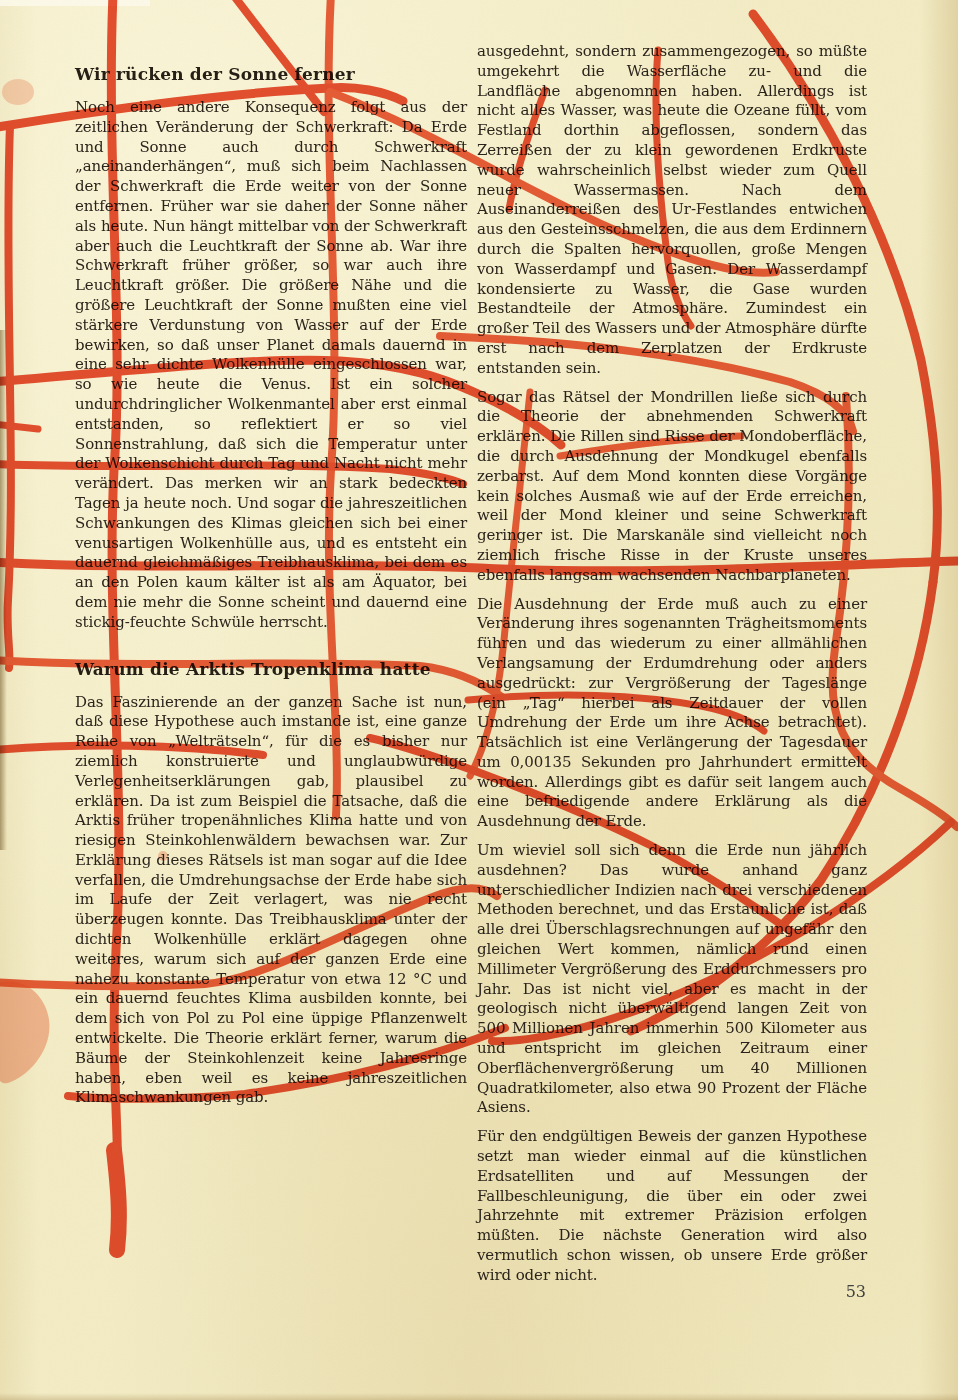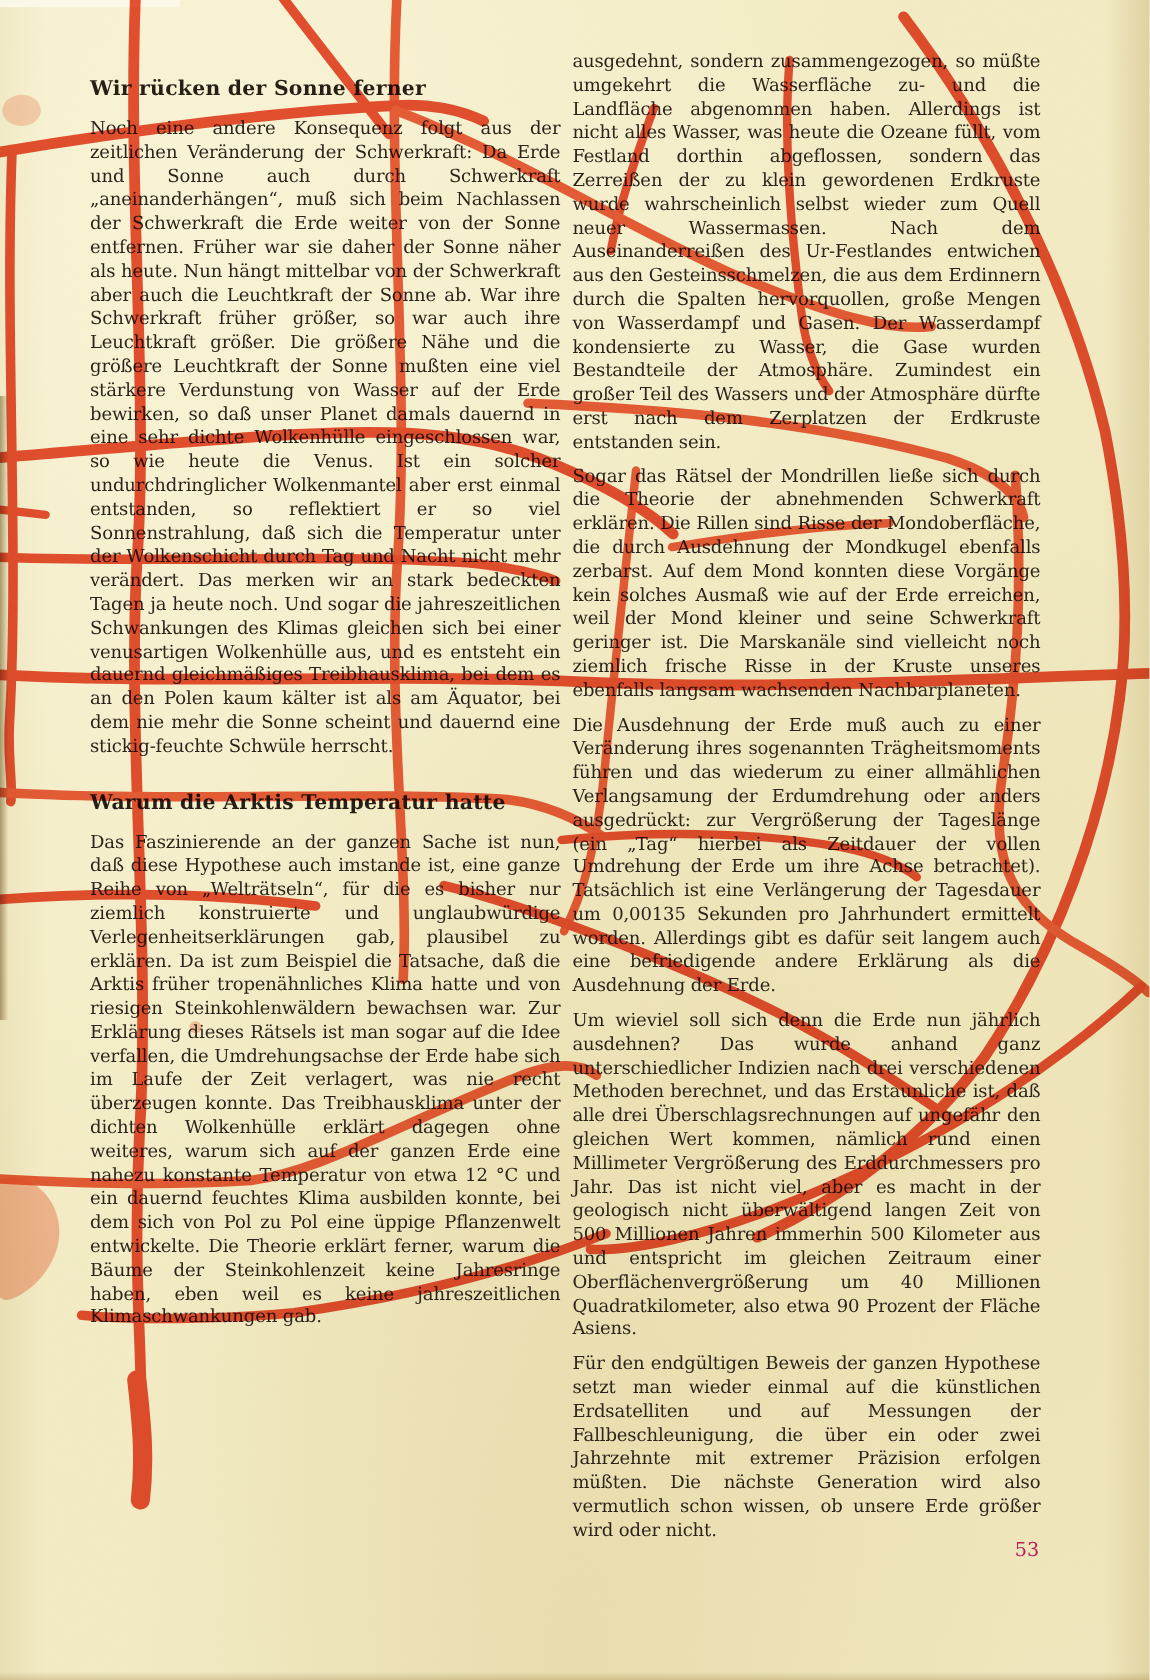--- a/index.html
+++ b/index.html
@@ -39,21 +39,21 @@
   .col h2{
     font-size:17px;line-height:20px;margin:0 0 14px 0;color:#241d14;
     letter-spacing:.2px;
   }
   .col .sec{margin:0;}
   .col .sec + .sec{margin-top:26px;}
   .col p{margin:0 0 9px 0;}
   .col p:last-child{margin-bottom:0;}
   .page-number{
     position:absolute;left:826px;top:1282px;width:40px;z-index:3;
-    font-size:16px;color:#be185d;text-align:right;
+    font-size:16px;color:#404040;text-align:right;
   }
   .scribbles{
     position:absolute;inset:0;z-index:5;pointer-events:none;
     mix-blend-mode:multiply;
   }
   .grain{
     position:absolute;inset:0;z-index:6;pointer-events:none;opacity:.5;
   }
 </style>
 </head>
@@ -63,21 +63,21 @@
 <div class="page-edge-left"></div>
 <div class="page-edge-top"></div>
 <div class="page-edge-bottom"></div>
 
 <div class="col col-left">
   <div class="sec">
     <h2>Wir rücken der Sonne ferner</h2>
     <p>Noch eine andere Konsequenz folgt aus der zeitlichen Veränderung der Schwerkraft: Da Erde und Sonne auch durch Schwerkraft „aneinanderhängen“, muß sich beim Nachlassen der Schwerkraft die Erde weiter von der Sonne entfernen. Früher war sie daher der Sonne näher als heute. Nun hängt mittelbar von der Schwerkraft aber auch die Leuchtkraft der Sonne ab. War ihre Schwerkraft früher größer, so war auch ihre Leuchtkraft größer. Die größere Nähe und die größere Leuchtkraft der Sonne mußten eine viel stärkere Verdunstung von Wasser auf der Erde bewirken, so daß unser Planet damals dauernd in eine sehr dichte Wolkenhülle eingeschlossen war, so wie heute die Venus. Ist ein solcher undurchdringlicher Wolkenmantel aber erst einmal entstanden, so reflektiert er so viel Sonnenstrahlung, daß sich die Temperatur unter der Wolkenschicht durch Tag und Nacht nicht mehr verändert. Das merken wir an stark bedeckten Tagen ja heute noch. Und sogar die jahreszeitlichen Schwankungen des Klimas gleichen sich bei einer venusartigen Wolkenhülle aus, und es entsteht ein dauernd gleichmäßiges Treibhausklima, bei dem es an den Polen kaum kälter ist als am Äquator, bei dem nie mehr die Sonne scheint und dauernd eine stickig-feuchte Schwüle herrscht.</p>
   </div>
   <div class="sec">
-    <h2>Warum die Arktis Temperatur hatte</h2>
+    <h2>Warum die Arktis Tropenklima hatte</h2>
     <p>Das Faszinierende an der ganzen Sache ist nun, daß diese Hypothese auch imstande ist, eine ganze Reihe von „Welträtseln“, für die es bisher nur ziemlich konstruierte und unglaubwürdige Verlegenheitserklärungen gab, plausibel zu erklären. Da ist zum Beispiel die Tatsache, daß die Arktis früher tropenähnliches Klima hatte und von riesigen Steinkohlenwäldern bewachsen war. Zur Erklärung dieses Rätsels ist man sogar auf die Idee verfallen, die Umdrehungsachse der Erde habe sich im Laufe der Zeit verlagert, was nie recht überzeugen konnte. Das Treibhausklima unter der dichten Wolkenhülle erklärt dagegen ohne weiteres, warum sich auf der ganzen Erde eine nahezu konstante Temperatur von etwa 12 °C und ein dauernd feuchtes Klima ausbilden konnte, bei dem sich von Pol zu Pol eine üppige Pflanzenwelt entwickelte. Die Theorie erklärt ferner, warum die Bäume der Steinkohlenzeit keine Jahresringe haben, eben weil es keine jahreszeitlichen Klimaschwankungen gab.</p>
   </div>
   <div class="sec">
   </div>
 </div>
 
 <div class="col col-right">
   <p>ausgedehnt, sondern zusammengezogen, so müßte umgekehrt die Wasserfläche zu- und die Landfläche abgenommen haben. Allerdings ist nicht alles Wasser, was heute die Ozeane füllt, vom Festland dorthin abgeflossen, sondern das Zerreißen der zu klein gewordenen Erdkruste wurde wahrscheinlich selbst wieder zum Quell neuer Wassermassen. Nach dem Auseinanderreißen des Ur-Festlandes entwichen aus den Gesteinsschmelzen, die aus dem Erdinnern durch die Spalten hervorquollen, große Mengen von Wasserdampf und Gasen. Der Wasserdampf kondensierte zu Wasser, die Gase wurden Bestandteile der Atmosphäre. Zumindest ein großer Teil des Wassers und der Atmosphäre dürfte erst nach dem Zerplatzen der Erdkruste entstanden sein.</p>
   <p>Sogar das Rätsel der Mondrillen ließe sich durch die Theorie der abnehmenden Schwerkraft erklären. Die Rillen sind Risse der Mondoberfläche, die durch Ausdehnung der Mondkugel ebenfalls zerbarst. Auf dem Mond konnten diese Vorgänge kein solches Ausmaß wie auf der Erde erreichen, weil der Mond kleiner und seine Schwerkraft geringer ist. Die Marskanäle sind vielleicht noch ziemlich frische Risse in der Kruste unseres ebenfalls langsam wachsenden Nachbarplaneten.</p>
   <p>Die Ausdehnung der Erde muß auch zu einer Veränderung ihres sogenannten Trägheitsmoments führen und das wiederum zu einer allmählichen Verlangsamung der Erdumdrehung oder anders ausgedrückt: zur Vergrößerung der Tageslänge (ein „Tag“ hierbei als Zeitdauer der vollen Umdrehung der Erde um ihre Achse betrachtet). Tatsächlich ist eine Verlängerung der Tagesdauer um 0,00135 Sekunden pro Jahrhundert ermittelt worden. Allerdings gibt es dafür seit langem auch eine befriedigende andere Erklärung als die Ausdehnung der Erde.</p>

